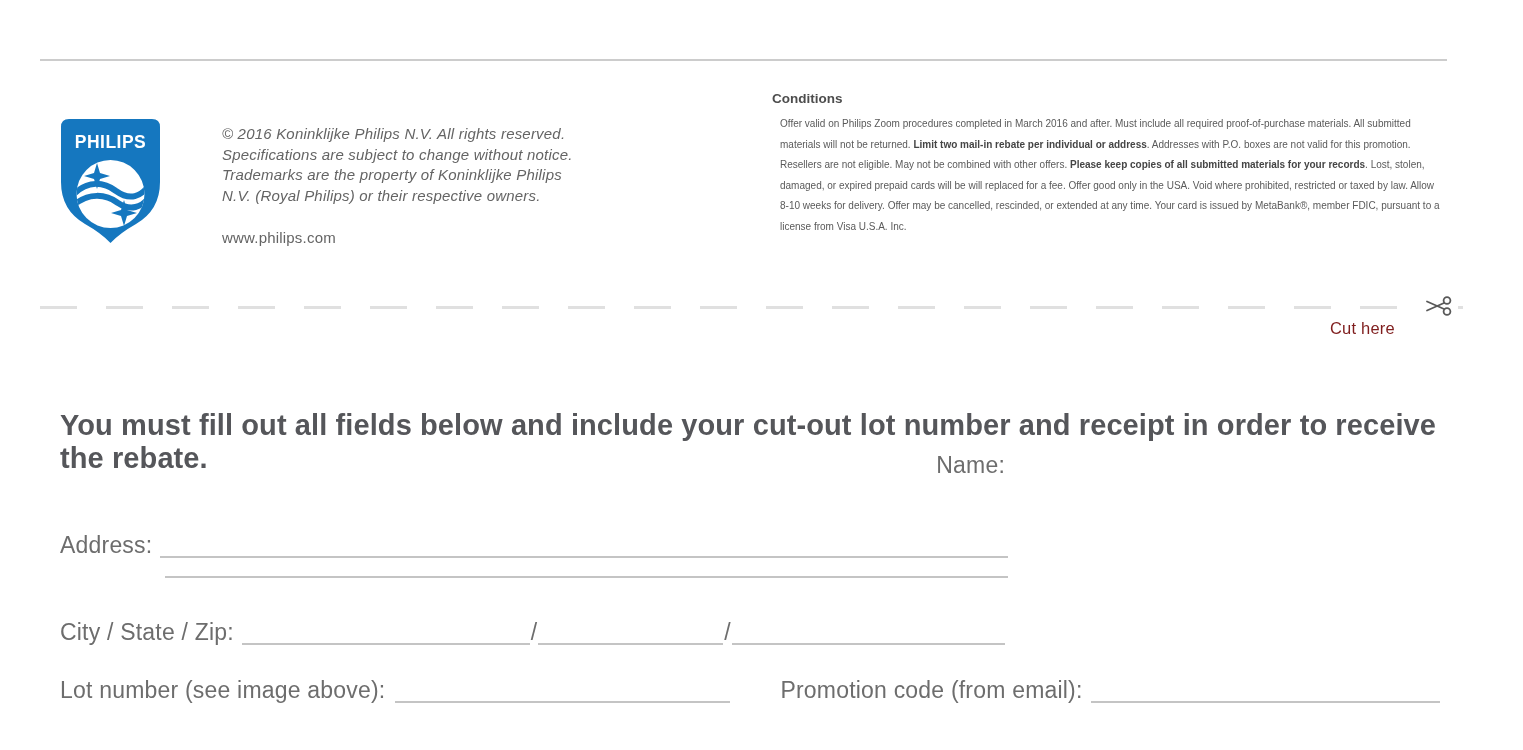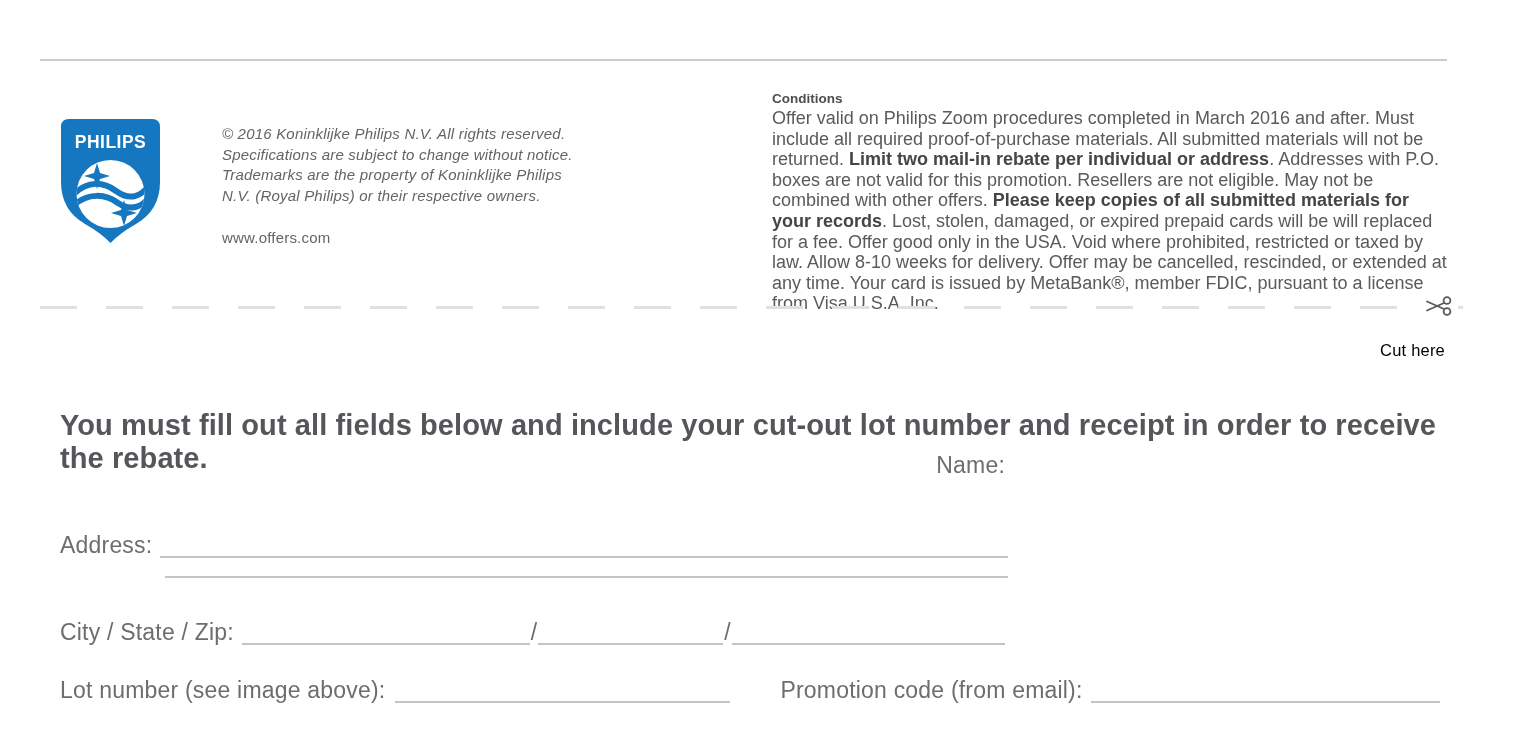--- a/index.html
+++ b/index.html
@@ -32,36 +32,36 @@
     left: 222px; top: 229px;
     font-size: 15px; color: #646464; letter-spacing: 0.2px;
   }
 
   
   .conditions { left: 772px; top: 91px; width: 676px; }
   .cond-title {
     font-size: 13.5px; font-weight: bold; color: #4d4d4d; margin: 0 0 2px 0;
   }
   .cond-body {
-    margin: 0; font-size: 18px; line-height: 20.6px; color: #5a5a5a;
+    margin: 8px; font-size: 10px; line-height: 20.6px; color: #5a5a5a;
   }
   .cond-body b { color: #454545; }
 
   
   .cut-dash {
     left: 40px; top: 306px; width: 1452px; height: 3px;
     background: repeating-linear-gradient(90deg, #e0e0e0 0 37px, transparent 37px 66px);
   }
   .scissors-wrap {
     left: 1418px; top: 291px; width: 40px; height: 30px;
     background: #ffffff; display: flex; align-items: center; justify-content: center;
   }
   .cut-here {
-    left: 1330px; top: 319px; width: 115px; text-align: right;
-    font-size: 16.5px; color: #000000; letter-spacing: 0.2px; margin-top: 22px;
+    left: 1330px; top: 319px; width: 115px; 
+    font-size: 16.5px; color: #7f1d1d; letter-spacing: 0.2px;
   }
 
   
   .headline {
     left: 60px; top: 363px; width: 1420px;
     font-size: 29px; font-weight: bold; color: #55565a; letter-spacing: 0.1px; margin-top: 46px;
   }
 
   
   .form-row {
@@ -105,21 +105,21 @@
       <path d="M37,45 L40,55 L50,58 L40,61 L37,71 L34,61 L24,58 L34,55 Z"></path>
       <path d="M64,82 L67,92 L77,95 L67,98 L64,108 L61,98 L51,95 L61,92 Z"></path>
     </g>
   </svg>
 </div>
 
 <div class="abs copyright">© 2016 Koninklijke Philips N.V. All rights reserved.
 Specifications are subject to change without notice.
 Trademarks are the property of Koninklijke Philips
 N.V. (Royal Philips) or their respective owners.</div>
-<div class="abs website">www.offers.com</div>
+<div class="abs website">www.philips.com</div>
 
 <div class="abs conditions">
   <div class="cond-title">Conditions</div>
   <p class="cond-body"><span>Offer valid on Philips Zoom procedures completed in March 2016 and after. Must include all required proof-of-purchase materials. All submitted materials will not be returned. </span><b>Limit two mail-in rebate per individual or address</b><span>. Addresses with P.O. boxes are not valid for this promotion. Resellers are not eligible. May not be combined with other offers. </span><b>Please keep copies of all submitted materials for your records</b><span>. Lost, stolen, damaged, or expired prepaid cards will be will replaced for a fee. Offer good only in the USA. Void where prohibited, restricted or taxed by law. Allow 8-10 weeks for delivery. Offer may be cancelled, rescinded, or extended at any time. Your card is issued by MetaBank®, member FDIC, pursuant to a license from Visa U.S.A. Inc.</span></p>
 </div>
 
 <div class="abs cut-dash"></div>
 <div class="abs scissors-wrap">
   <svg viewBox="0 0 30 22" width="30" height="22">
     <g fill="none" stroke="#595959" stroke-width="1.8" stroke-linecap="round">

